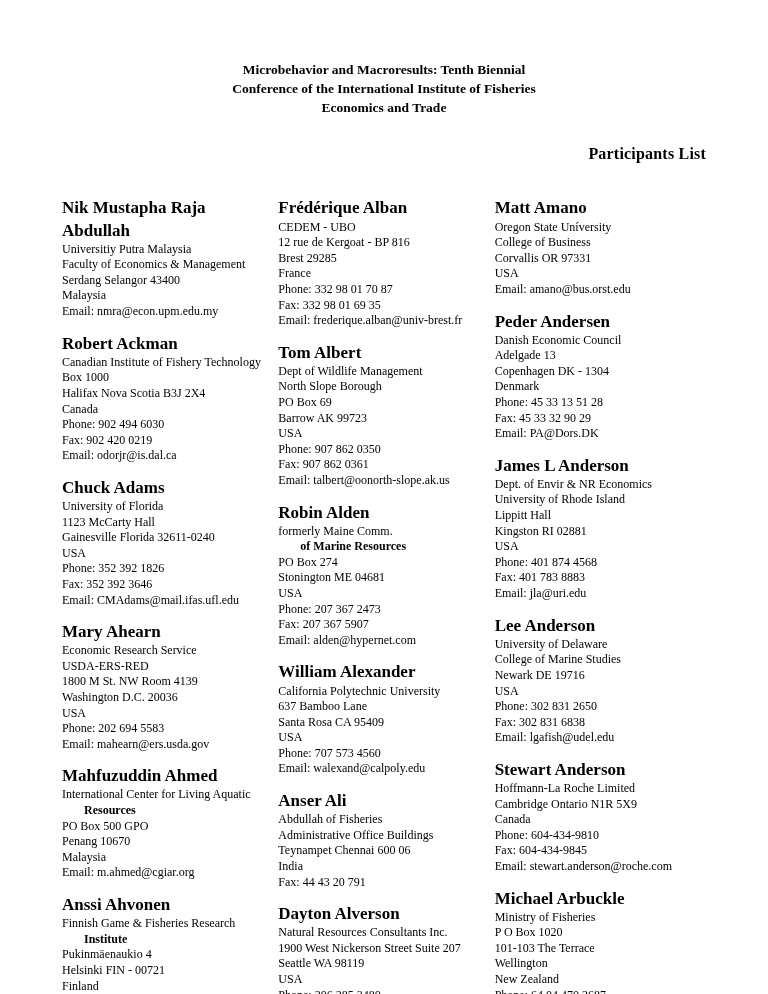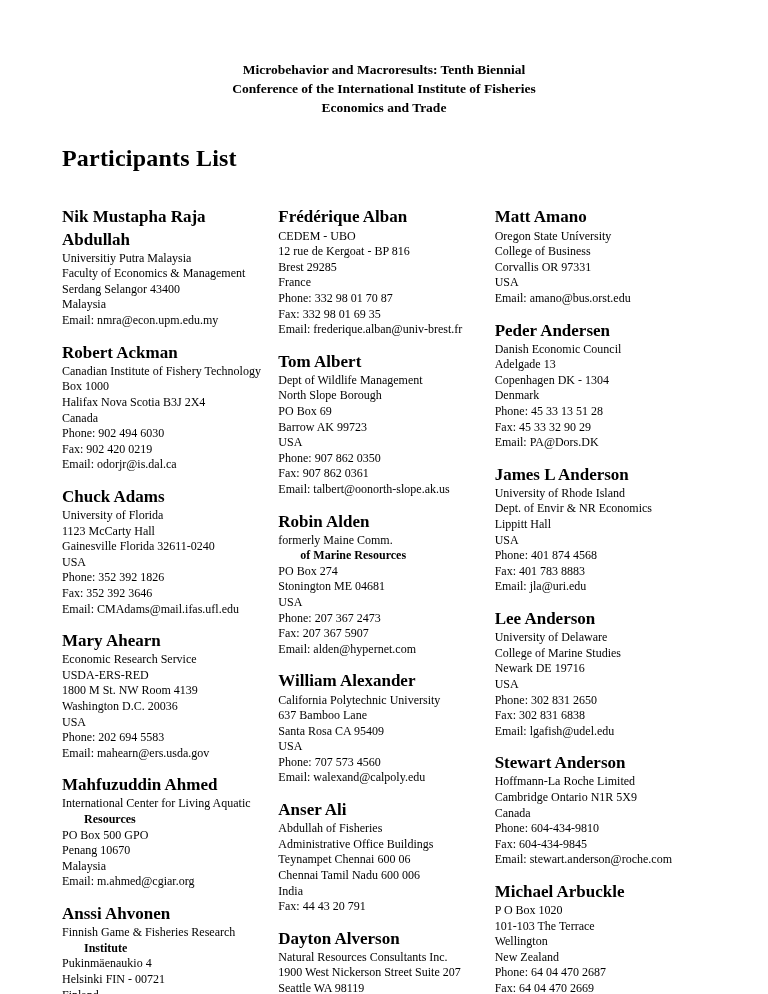--- a/index.html
+++ b/index.html
@@ -24,23 +24,23 @@
   }
   .doc-header {
     text-align: center;
     font-weight: bold;
     font-size: 13.5px;
     line-height: 1.42;
     margin: 0 auto;
     width: 440px;
   }
   .doc-title {
-    text-align: left;
-    font-weight: bold;
-    font-size: 24px;
+    text-align: right;
+    font-weight: bold;
+    font-size: 16px;
     margin-top: 28px;
     margin-bottom: 34px;
     letter-spacing: 0.2px;
   }
   .columns {
     display: flex;
     gap: 0px;
     align-items: flex-start;
   }
   .col {
@@ -182,21 +182,20 @@
           <div class="line">Santa Rosa  CA 95409</div>
           <div class="line">USA</div>
           <div class="line">Phone: 707 573 4560</div>
           <div class="line">Email: walexand@calpoly.edu</div>
         </div>
         <div class="entry">
           <div class="name">Anser Ali</div>
           <div class="line">Abdullah of Fisheries</div>
           <div class="line">Administrative Office Buildings</div>
           <div class="line">Teynampet  Chennai 600 06</div>
-          <div class="line">Chennai  Tamil Nadu 600 006</div>
           <div class="line">India</div>
           <div class="line">Fax: 44 43 20 791</div>
         </div>
         <div class="entry">
           <div class="name">Dayton Alverson</div>
           <div class="line">Natural Resources Consultants  Inc.</div>
           <div class="line">1900 West Nickerson Street  Suite 207</div>
           <div class="line">Seattle  WA 98119</div>
           <div class="line">USA</div>
           <div class="line">Phone: 206 285 3480</div>
@@ -217,23 +216,24 @@
           <div class="line">Danish Economic Council</div>
           <div class="line">Adelgade 13</div>
           <div class="line">Copenhagen  DK - 1304</div>
           <div class="line">Denmark</div>
           <div class="line">Phone: 45 33 13 51 28</div>
           <div class="line">Fax: 45 33 32 90 29</div>
           <div class="line">Email: PA@Dors.DK</div>
         </div>
         <div class="entry">
           <div class="name">James L Anderson</div>
+          <div class="line">Dept. of Envir &amp;  NR Economics</div>
           <div class="line">University of Rhode Island</div>
-          <div class="line">Dept. of Envir &amp;  NR Economics</div>
           <div class="line">Lippitt Hall</div>
+          <div class="line">Kingston  RI 02881</div>
           <div class="line">USA</div>
           <div class="line">Phone: 401 874 4568</div>
           <div class="line">Fax: 401 783 8883</div>
           <div class="line">Email: jla@uri.edu</div>
         </div>
         <div class="entry">
           <div class="name">Lee Anderson</div>
           <div class="line">University of Delaware</div>
           <div class="line">College of Marine Studies</div>
           <div class="line">Newark  DE 19716</div>
@@ -246,20 +246,21 @@
           <div class="name">Stewart Anderson</div>
           <div class="line">Hoffmann-La Roche Limited</div>
           <div class="line">Cambridge  Ontario N1R 5X9</div>
           <div class="line">Canada</div>
           <div class="line">Phone: 604-434-9810</div>
           <div class="line">Fax: 604-434-9845</div>
           <div class="line">Email: stewart.anderson@roche.com</div>
         </div>
         <div class="entry">
           <div class="name">Michael Arbuckle</div>
+          <div class="line">Ministry of Fisheries</div>
           <div class="line">P O Box 1020</div>
           <div class="line">101-103 The Terrace</div>
           <div class="line">Wellington</div>
           <div class="line">New Zealand</div>
           <div class="line">Phone: 64 04 470 2687</div>
           <div class="line">Fax: 64 04 470 2669</div>
         </div>
       </div>
     </div>
 

